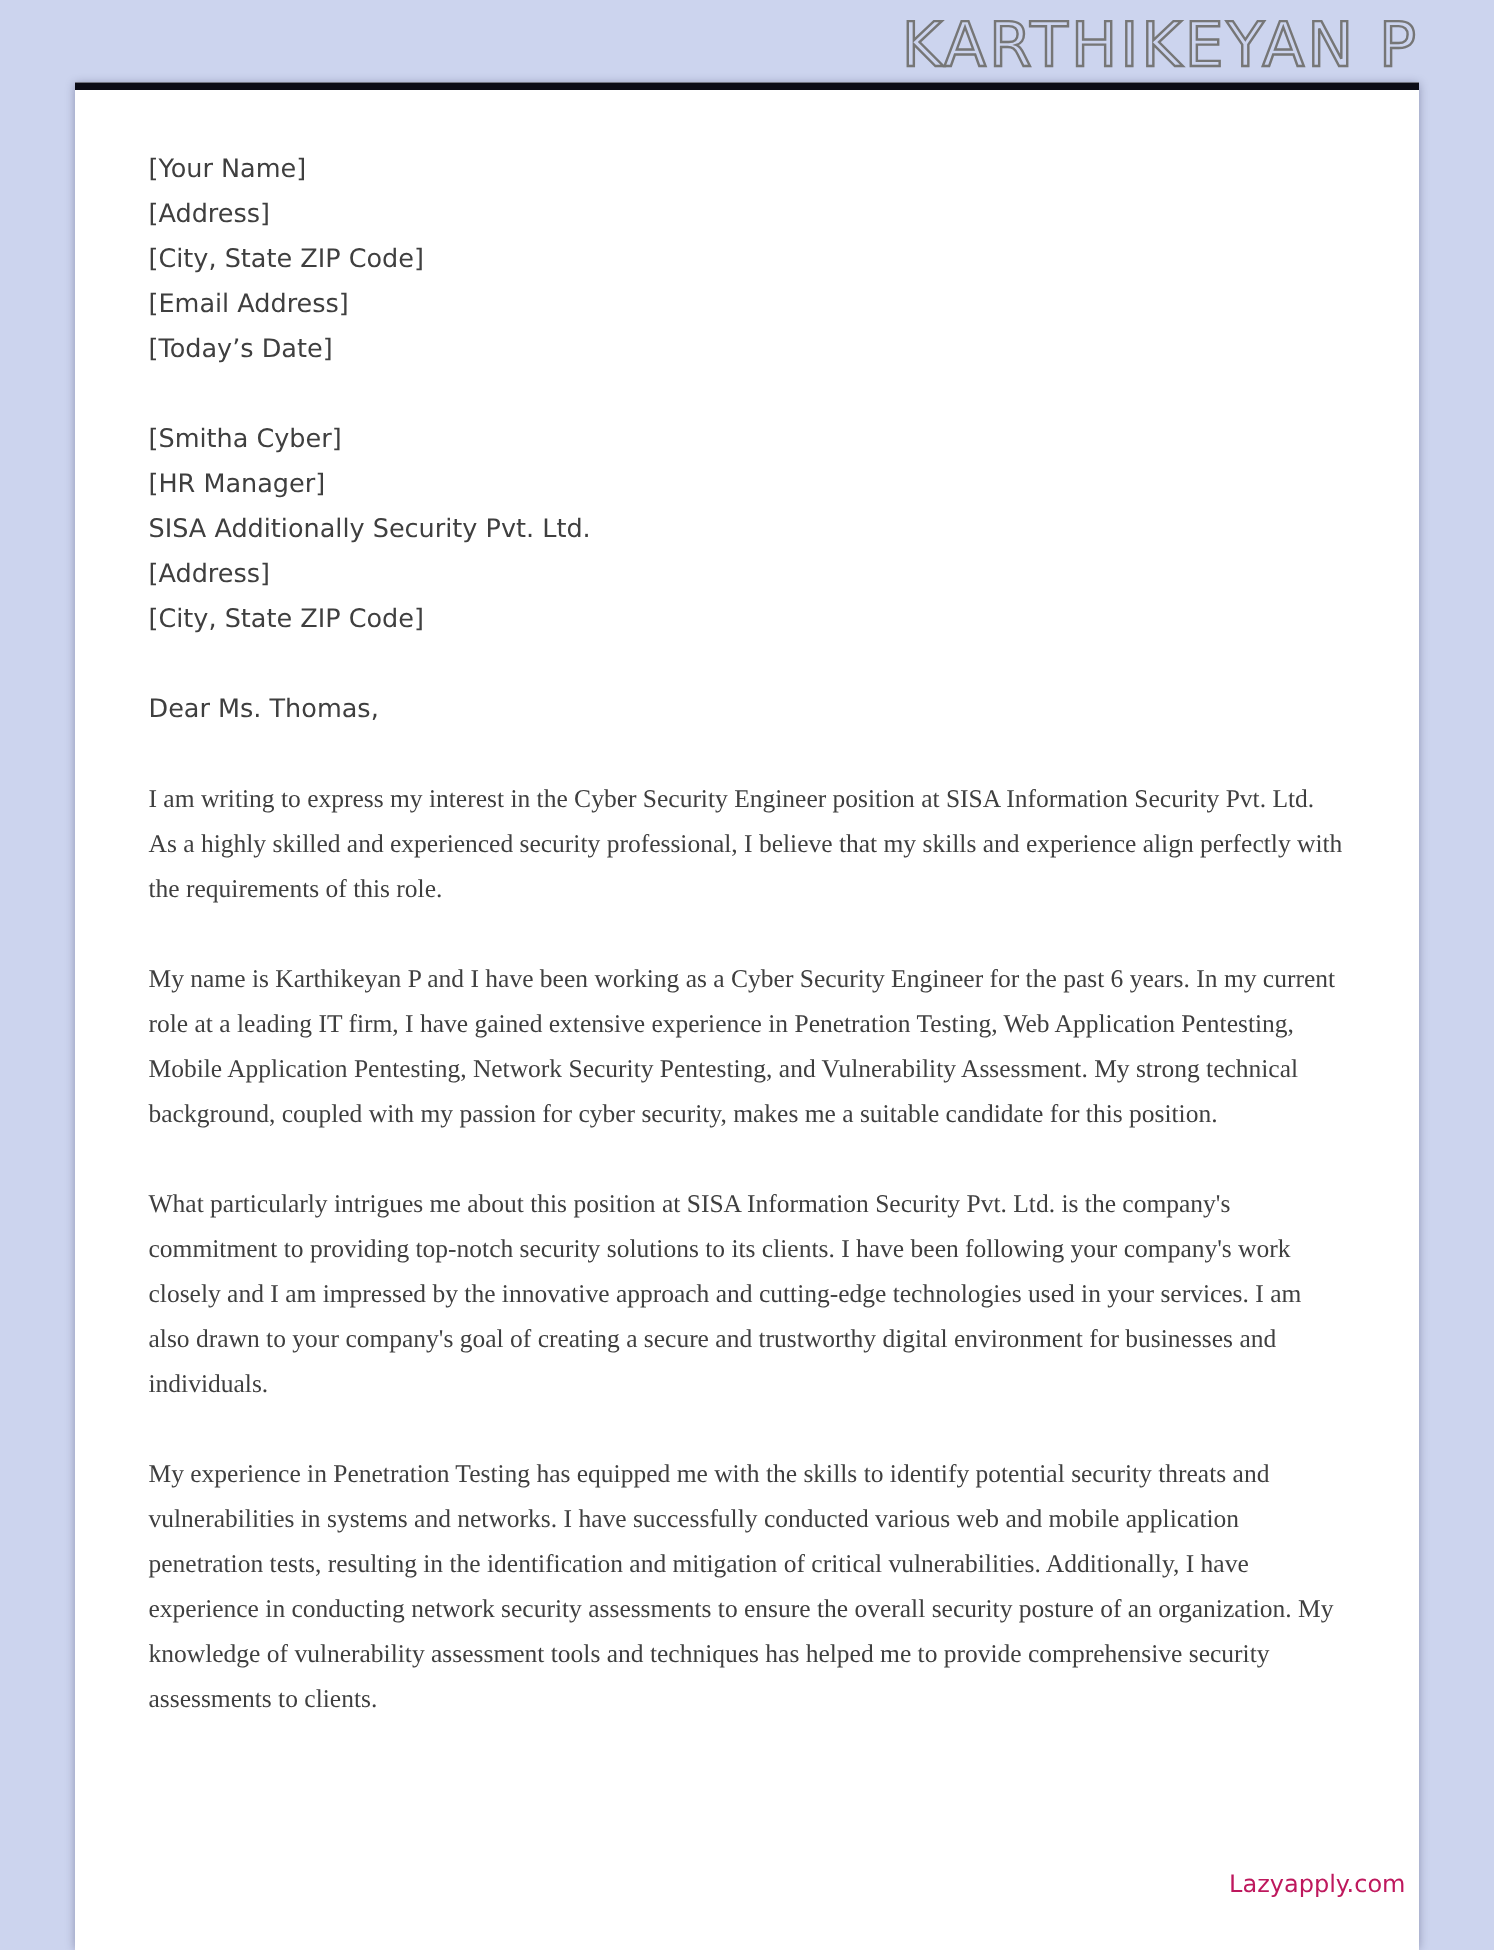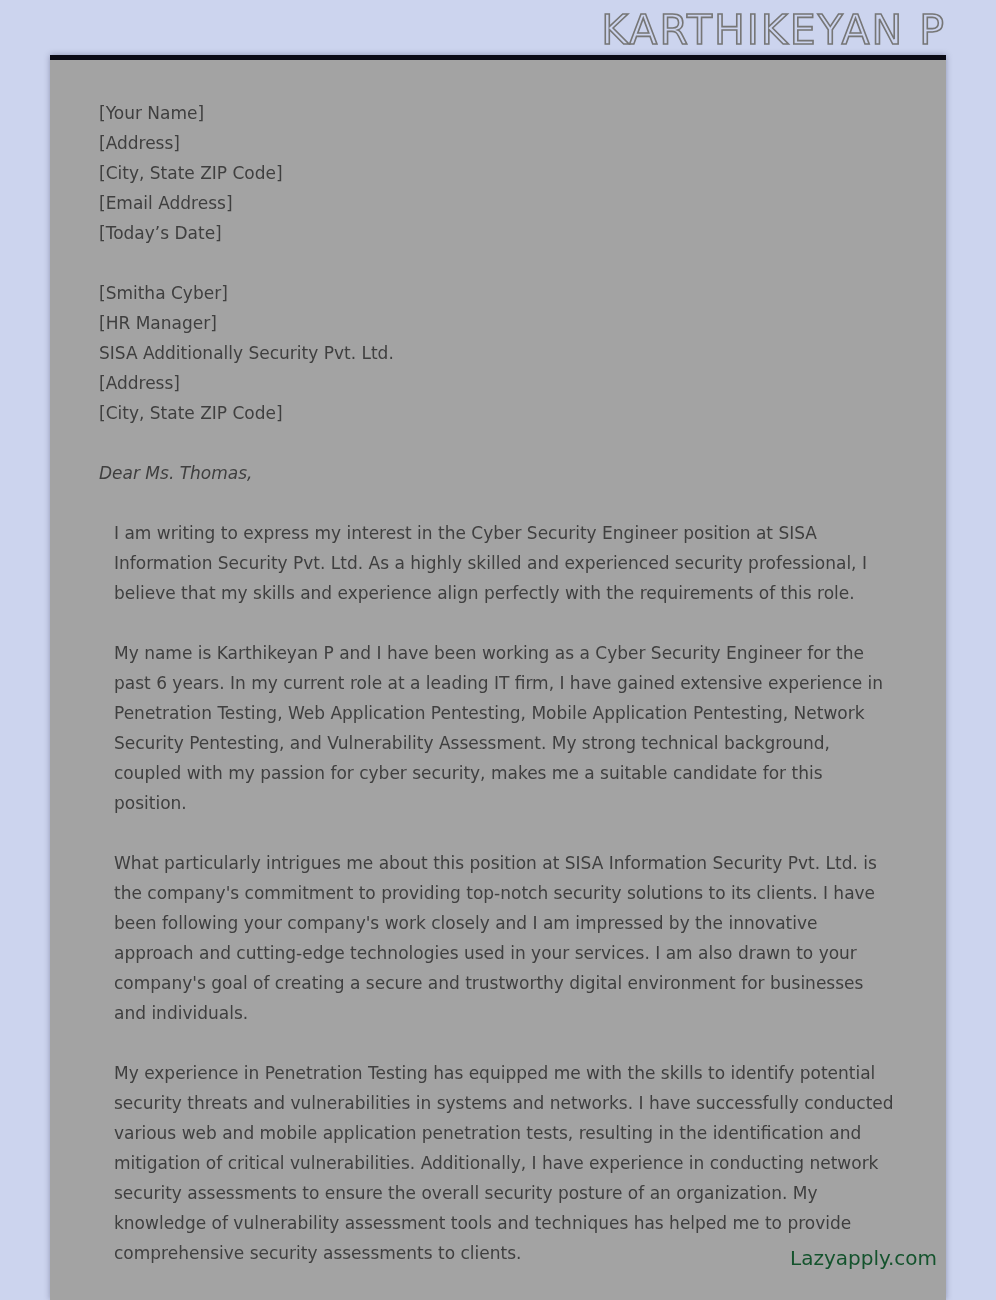--- a/index.html
+++ b/index.html
@@ -25,21 +25,21 @@
     -webkit-text-fill-color: transparent;
     -webkit-text-stroke: 1.6px #767676;
     white-space: nowrap;
   }
   .page {
     position: absolute;
     left: 50px;
     top: 55px;
     width: 896px;
     height: 1245px;
-    background: #a3a3a3;
+    background: #ffffff;
     box-shadow: 0 0 6px rgba(30, 30, 70, 0.35);
   }
   .top-bar {
     height: 5px;
     width: 100%;
     background: #0b0b15;
   }
   .content {
     padding: 38px 48px 0 49px;
     color: #3f3f3f;
@@ -47,31 +47,31 @@
     line-height: 30px;
   }
   .block {
     margin: 0 0 30px 0;
   }
   .block div {
     margin: 0;
   }
   .salutation {
     margin: 0 0 30px 0;
-    font-style: italic;
   }
   .content p.para {
-    margin: 0 0 30px 15px;
+    margin: 0 0 30px 0;
+    font-family: Liberation Serif, serif;
   }
   .watermark {
     position: absolute;
     top: 1246px;
     right: 59px;
-    font-size: 20px;
-    color: #14532d;
+    font-size: 16px;
+    color: #be185d;
   }
 </style>
 </head>
 <body>
 
 <div class="header-name">KARTHIKEYAN P</div>
 
 <div class="page">
   <div class="top-bar"></div>
 

